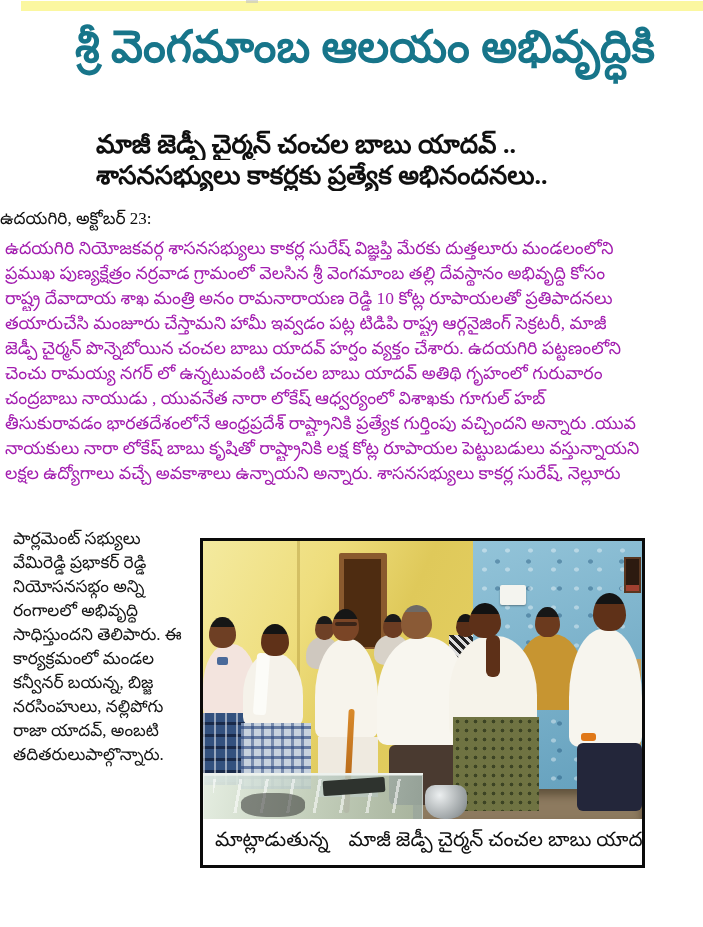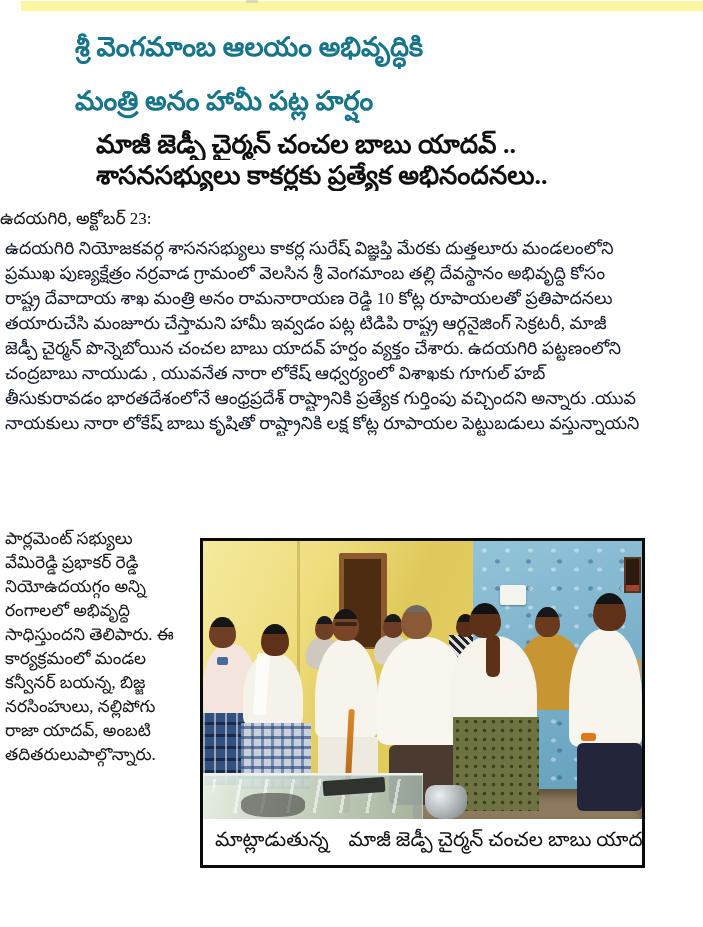--- a/index.html
+++ b/index.html
@@ -5,38 +5,38 @@
   html,body{margin:0;padding:0;background:#ffffff;}
   .page{position:relative;width:703px;height:927px;background:#ffffff;overflow:hidden;
         font-family:"Liberation Serif","DejaVu Serif",serif;color:#141414;}
 
   
   .top-strip{position:absolute;left:21px;top:1px;width:682px;height:10px;background:#fbf7a0;}
   .top-artifact{position:absolute;left:246px;top:0;width:12px;height:3px;background:#c2c2c2;opacity:.6;}
 
   
   .headline{position:absolute;left:75px;top:20px;width:575px;color:#17758a;
-            font-weight:bold;font-size:27px;line-height:54px;}
+            font-weight:bold;font-size:45px;line-height:54px;}
   .headline .h-line{height:54px;overflow:visible;white-space:nowrap;}
 
   
   .subhead{position:absolute;left:96px;top:129px;width:560px;font-size:26px;line-height:31px;font-weight:600;color:#101010;}
   .subhead .s-line{height:31px;overflow:hidden;white-space:nowrap;}
 
   
   .dateline{position:absolute;left:0;top:209px;width:703px;
             font-size:17px;font-weight:normal;color:#0d0d0d;height:24px;overflow:hidden;}
 
   
-  .body-text{position:absolute;left:5px;top:236px;width:694px;font-size:17.5px;color:#0f172a;}
+  .body-text{position:absolute;left:5px;top:236px;width:694px;font-size:17.5px;color:#a21caf;}
   .body-text .b-line{height:25px;line-height:25px;overflow:hidden;white-space:nowrap;}
 
   
   .left-col{position:absolute;left:5px;top:527px;width:192px;font-size:17px;color:#141414;}
-  .left-col .l-line{height:24px;line-height:24px;overflow:hidden;white-space:nowrap;}
+  .left-col .l-line{height:24px;line-height:24px;overflow:hidden;white-space:nowrap;margin-left:8px;}
 
   
   .photo-frame{position:absolute;left:200px;top:538px;width:439px;height:324px;
                border:3px solid #0a0a0a;background:#ffffff;}
   .photo{position:absolute;left:0;top:0;width:439px;height:278px;overflow:hidden;background:#e8d665;}
   .photo-caption{position:absolute;left:0;top:278px;width:439px;height:46px;background:#ffffff;
                  font-size:20px;line-height:40px;padding-left:12px;box-sizing:border-box;
                  white-space:pre;overflow:hidden;color:#101010;}
 
   
@@ -126,45 +126,46 @@
 </head>
 <body>
 
 <div class="page">
 
   <div class="top-strip"></div>
   <div class="top-artifact"></div>
 
   <div class="headline">
     <div class="h-line">శ్రీ వెంగమాంబ ఆలయం అభివృద్ధికి</div>
-    <div class="h-line">మంత్రి అనం హామీ పట్ల హర్షం</div>
   </div>
 
   <div class="subhead">
     <div class="s-line">మాజీ జెడ్పీ చైర్మన్ చంచల బాబు యాదవ్ ..</div>
     <div class="s-line">శాసనసభ్యులు కాకర్లకు ప్రత్యేక అభినందనలు..</div>
   </div>
 
   <div class="dateline">ఉదయగిరి, అక్టోబర్ 23:</div>
 
   <div class="body-text">
     <div class="b-line">ఉదయగిరి నియోజకవర్గ శాసనసభ్యులు కాకర్ల సురేష్ విజ్ఞప్తి మేరకు దుత్తలూరు మండలంలోని</div>
     <div class="b-line">ప్రముఖ పుణ్యక్షేత్రం నర్రవాడ గ్రామంలో వెలసిన శ్రీ వెంగమాంబ తల్లి దేవస్థానం అభివృద్ధి కోసం</div>
     <div class="b-line">రాష్ట్ర దేవాదాయ శాఖ మంత్రి అనం రామనారాయణ రెడ్డి 10 కోట్ల రూపాయలతో ప్రతిపాదనలు</div>
     <div class="b-line">తయారుచేసి మంజూరు చేస్తామని హామీ ఇవ్వడం పట్ల టిడిపి రాష్ట్ర ఆర్గనైజింగ్ సెక్రటరీ, మాజీ</div>
     <div class="b-line">జెడ్పీ చైర్మన్ పొన్నెబోయిన చంచల బాబు యాదవ్ హర్షం వ్యక్తం చేశారు. ఉదయగిరి పట్టణంలోని</div>
+    <div class="b-line">చెంచు రామయ్య నగర్ లో ఉన్నటువంటి చంచల బాబు యాదవ్ అతిథి గృహంలో గురువారం</div>
     <div class="b-line">చంద్రబాబు నాయుడు , యువనేత నారా లోకేష్ ఆధ్వర్యంలో విశాఖకు గూగుల్ హబ్</div>
     <div class="b-line">తీసుకురావడం భారతదేశంలోనే ఆంధ్రప్రదేశ్ రాష్ట్రానికి ప్రత్యేక గుర్తింపు వచ్చిందని అన్నారు .యువ</div>
     <div class="b-line">నాయకులు నారా లోకేష్ బాబు కృషితో రాష్ట్రానికి లక్ష కోట్ల రూపాయల పెట్టుబడులు వస్తున్నాయని</div>
+    <div class="b-line">లక్షల ఉద్యోగాలు వచ్చే అవకాశాలు ఉన్నాయని అన్నారు. శాసనసభ్యులు కాకర్ల సురేష్, నెల్లూరు</div>
   </div>
 
   <div class="left-col">
     <div class="l-line">పార్లమెంట్ సభ్యులు</div>
     <div class="l-line">వేమిరెడ్డి ప్రభాకర్ రెడ్డి</div>
-    <div class="l-line">నియోఉదయగ్గం అన్ని</div>
+    <div class="l-line">నియోసనసభ్గం అన్ని</div>
     <div class="l-line">రంగాలలో అభివృద్ధి</div>
     <div class="l-line">సాధిస్తుందని తెలిపారు. ఈ</div>
     <div class="l-line">కార్యక్రమంలో మండల</div>
     <div class="l-line">కన్వీనర్ బయన్న, బిజ్జ</div>
     <div class="l-line">నరసింహులు, నల్లిపోగు</div>
     <div class="l-line">రాజా యాదవ్, అంబటి</div>
     <div class="l-line">తదితరులుపాల్గొన్నారు.</div>
   </div>
 
   <div class="photo-frame">

